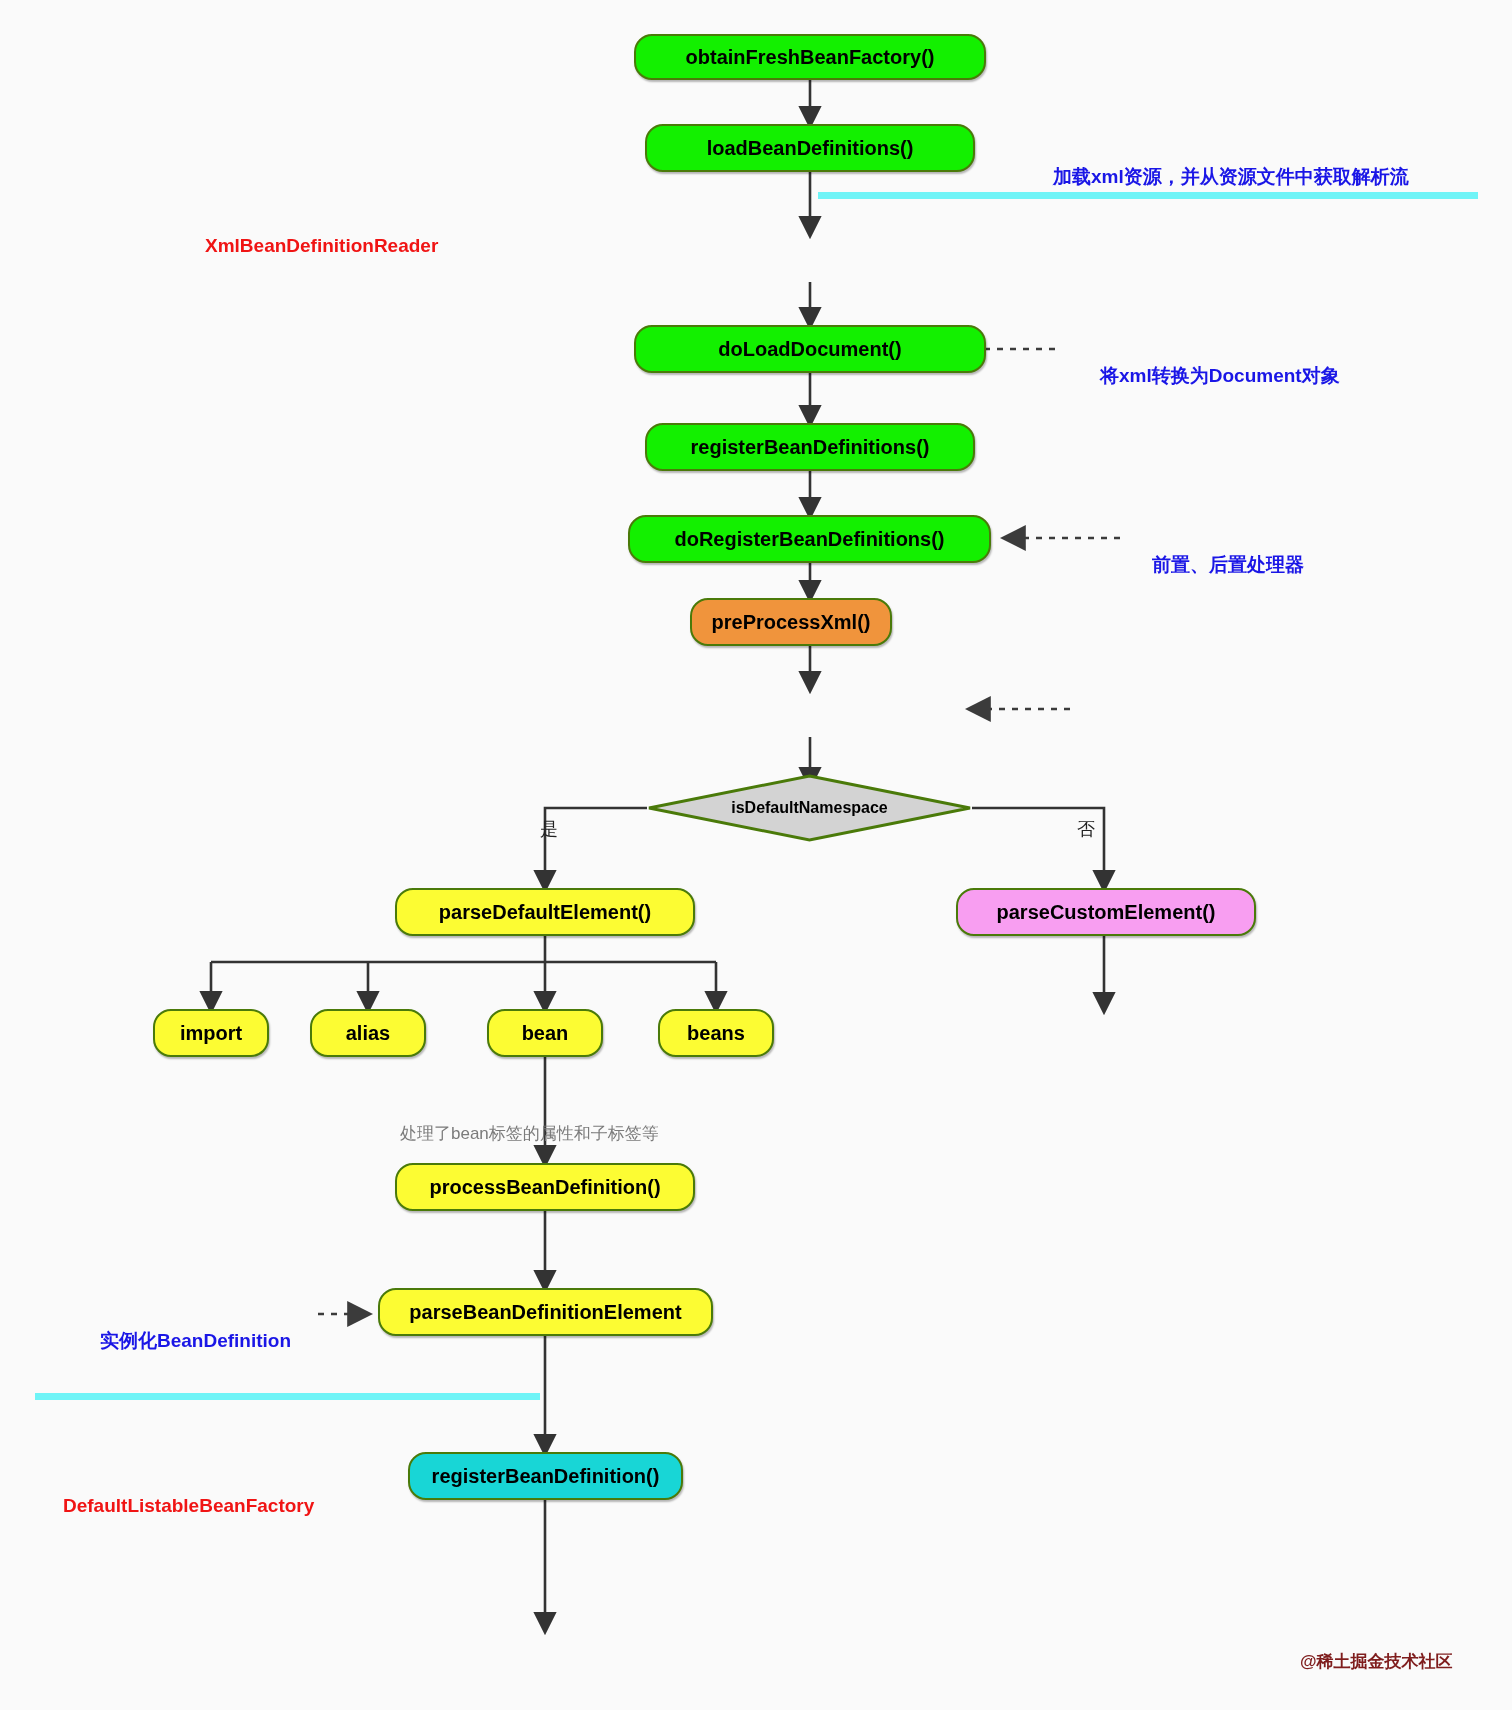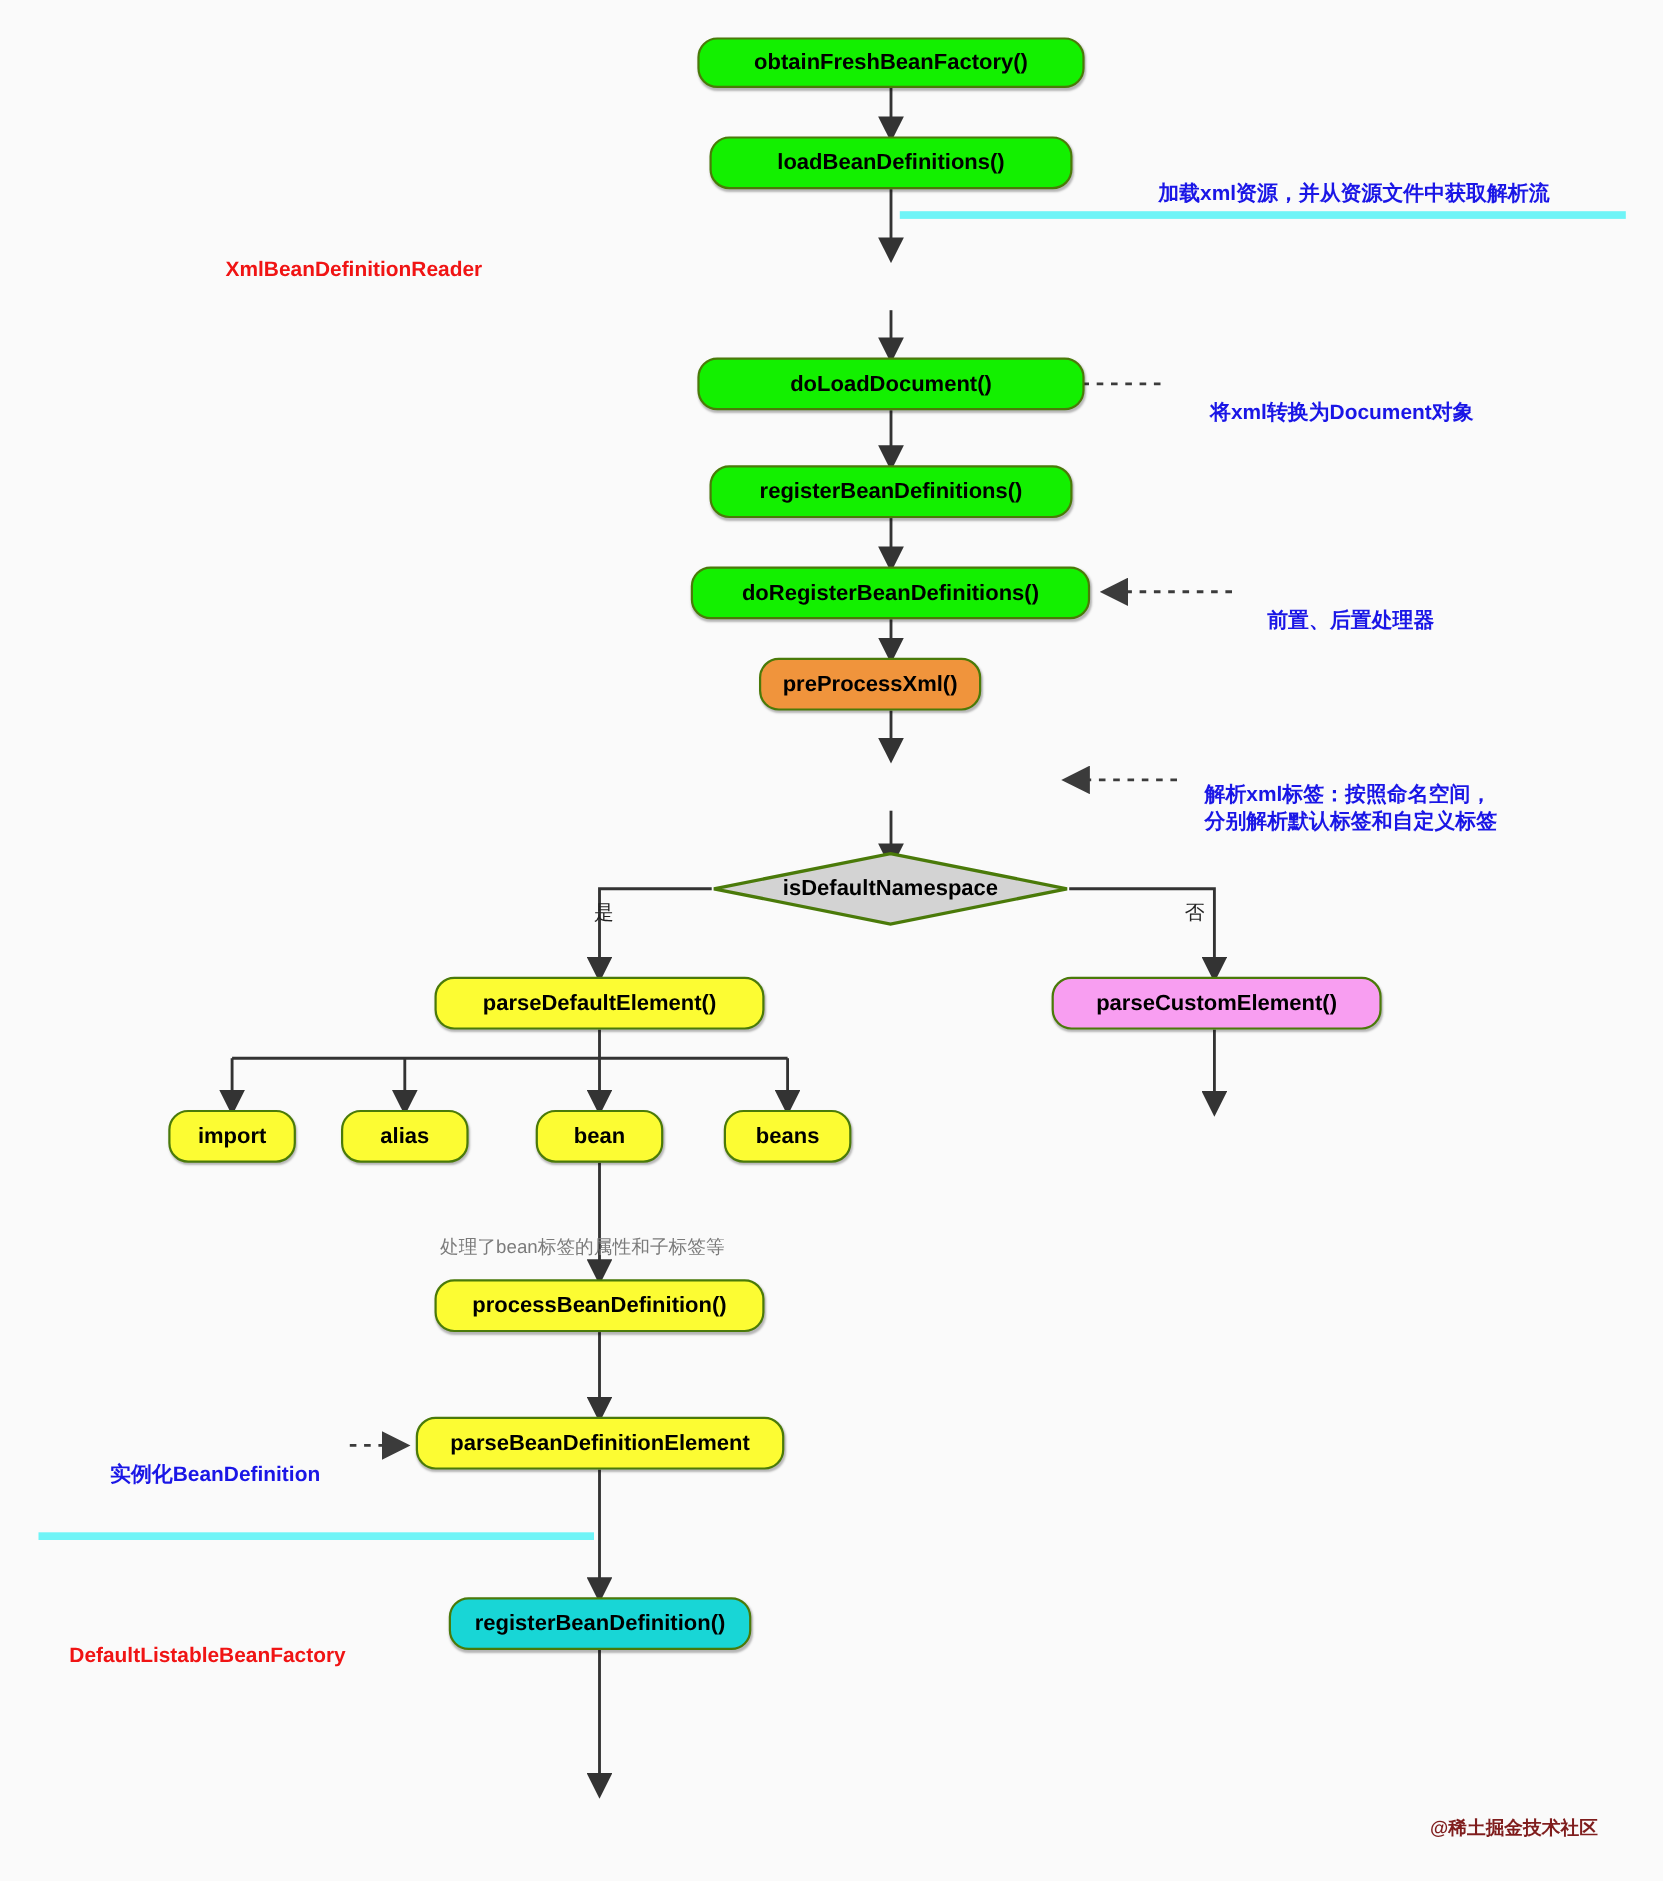--- a/index.html
+++ b/index.html
@@ -164,21 +164,21 @@
 
   <div class="node n-green" style="left:628px; top:515px; width:363px; height:48px; font-size:20px;">
     <span>doRegisterBeanDefinitions()</span>
   </div>
 
   <div class="node n-orange" style="left:690px; top:598px; width:202px; height:48px; font-size:20px;">
     <span>preProcessXml()</span>
   </div>
 
 
-  <div class="diamond" style="left:647px; top:774px; width:325px; height:68px; font-size:20px;">
+  <div class="diamond" style="left:647px; top:774px; width:325px; height:68px; font-size:16px;">
     <svg class="dshape" viewBox="0 0 325 68" preserveAspectRatio="none">
       <polygon points="162.5,2 323,34 162.5,66 2,34" fill="#d3d3d3" stroke="#4a7a09" stroke-width="3"></polygon>
     </svg>
     <span class="dlabel">isDefaultNamespace</span>
   </div>
 
   <div class="note" style="left:540px; top:793px; font-size:18px; color:#222; font-weight:normal;">
     <span>是</span>
   </div>
   <div class="note" style="left:1077px; top:793px; font-size:18px; color:#222; font-weight:normal;">
@@ -235,24 +235,20 @@
   </div>
 
   <div class="note note-blue" style="left:1100px; top:337px;">
     <span>将xml转换为Document对象</span>
   </div>
 
   <div class="note note-blue" style="left:1152px; top:526px;">
     <span>前置、后置处理器</span>
   </div>
 
-  <div class="note note-blue" style="left:1095px; top:684px;">
-    <span>解析xml标签：按照命名空间，
-分别解析默认标签和自定义标签</span>
-  </div>
 
   <div class="note note-red" style="left:63px; top:1467px;">
     <span>DefaultListableBeanFactory</span>
   </div>
 
 
   <div class="hl" style="left:818px; top:192px; width:660px;"></div>
   <div class="hl" style="left:35px; top:1393px; width:505px;"></div>
 
   <div class="watermark" style="left:1300px; top:1650px;">

